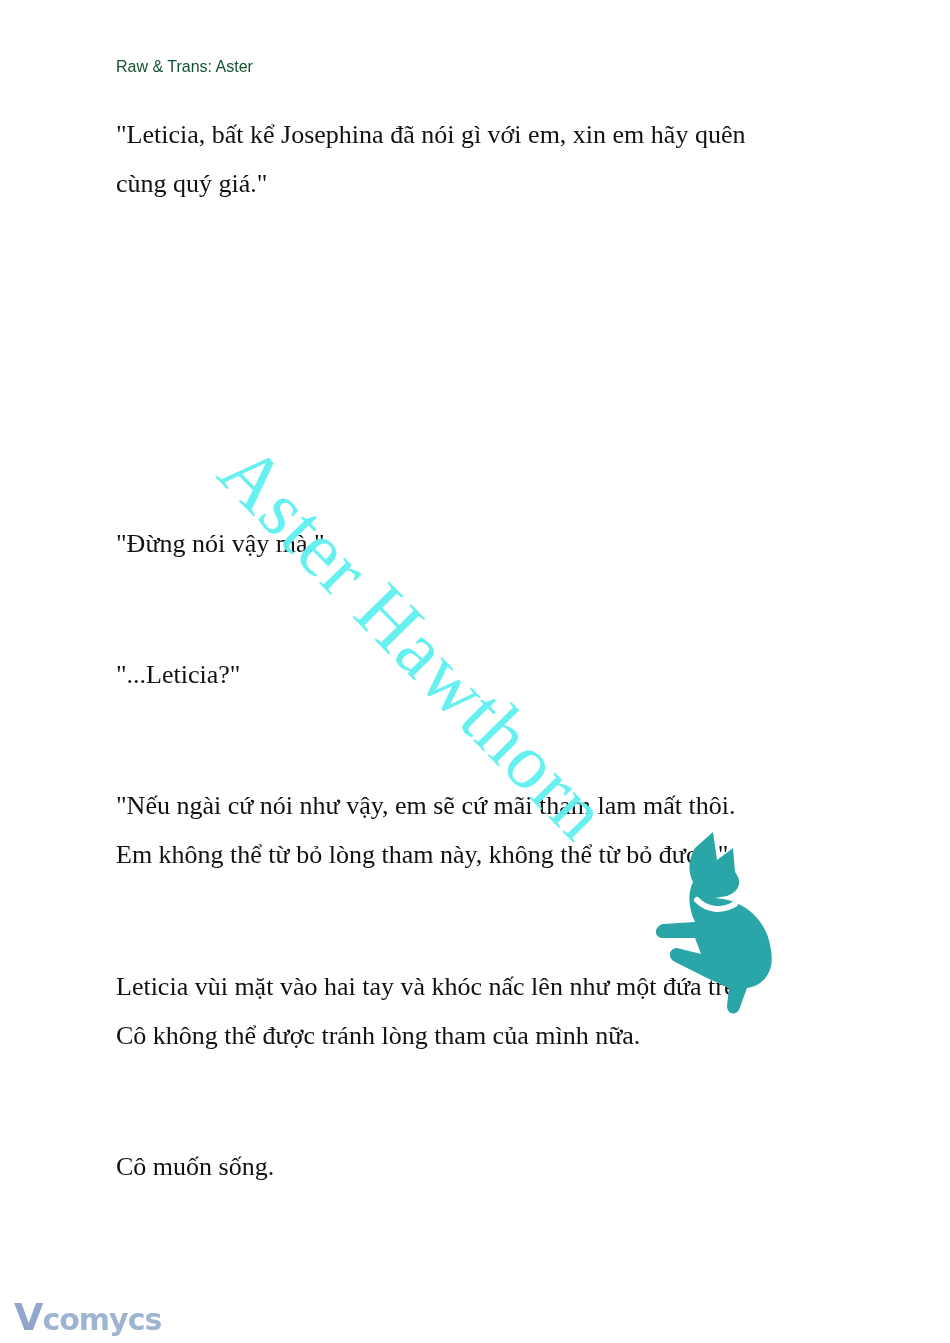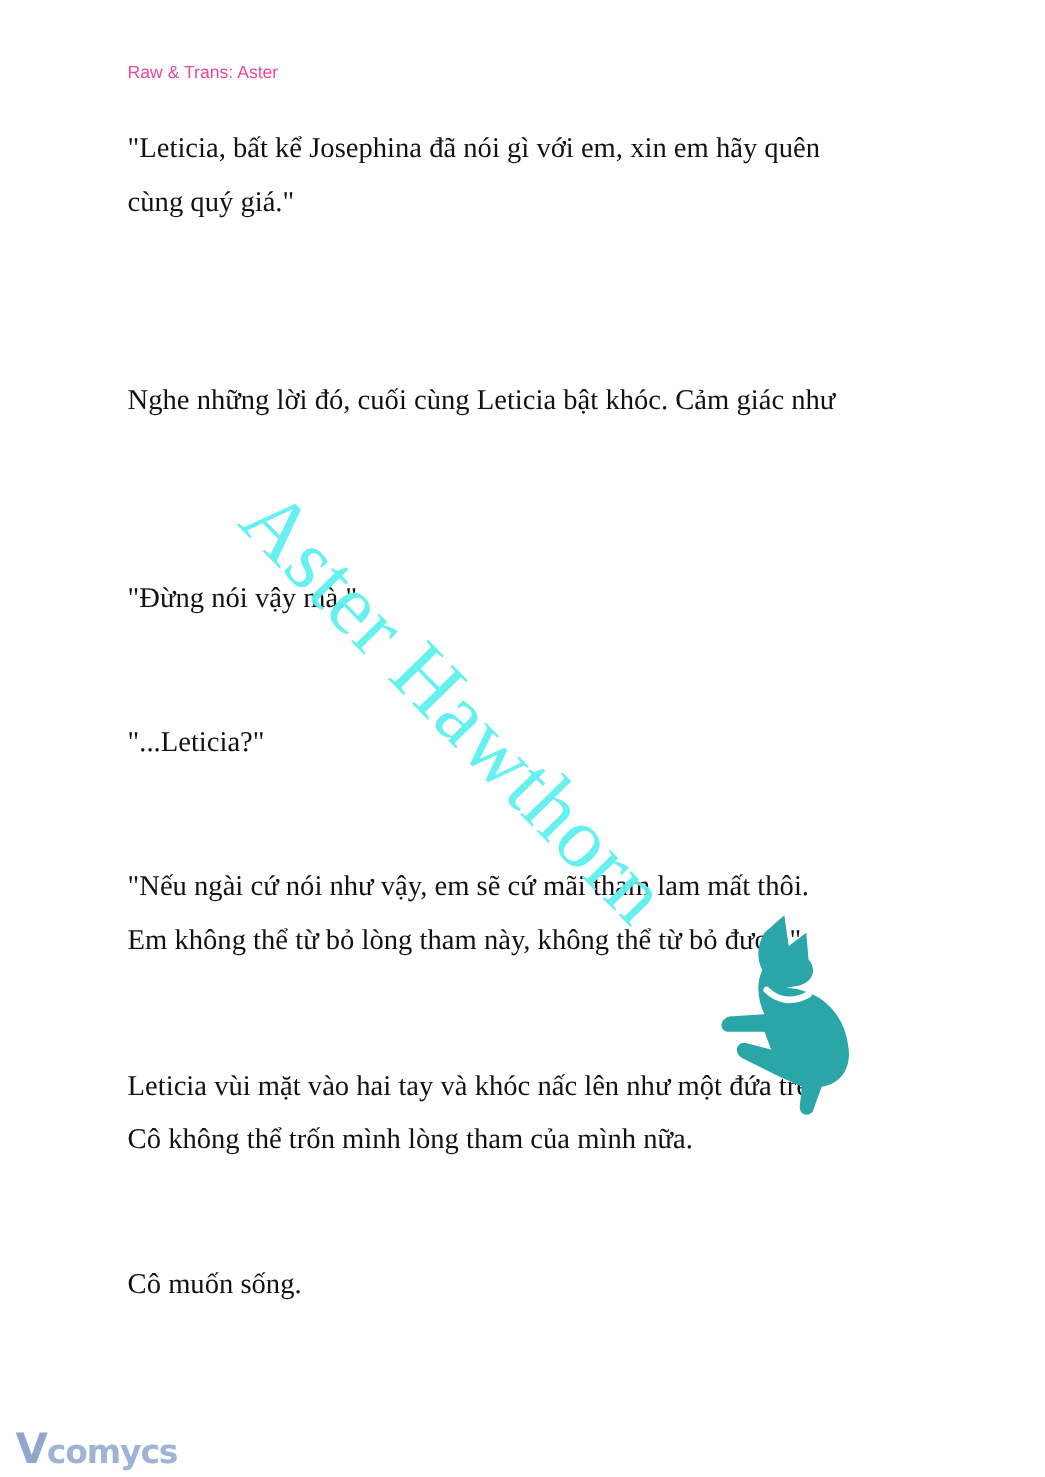--- a/index.html
+++ b/index.html
@@ -1,19 +1,19 @@
 <!DOCTYPE html>
 <html><head>
 <meta charset="utf-8">
 <style>
   html, body { margin:0; padding:0; background:#ffffff; }
   body { width:950px; height:1343px; position:relative; overflow:hidden; }
   .header {
     position:absolute; left:116px; top:58px;
-    font-family:"Liberation Sans", sans-serif; font-size:16px; color:#ec4899;
+    font-family:"Liberation Sans", sans-serif; font-size:16px; color:#14532d;
   }
   .para {
     position:absolute; left:116px; width:740px;
     font-family:"Liberation Serif", serif; font-size:26px; line-height:49px; color:#111111;
     white-space:nowrap;
   }
   .para .line { display:block; }
   .watermark {
     position:absolute; left:130px; top:560px; width:760px;
     transform-origin:0 0; transform:rotate(45.6deg) translate(0,-190px);
@@ -32,39 +32,38 @@
 <body>
 
 <div class="header">Raw &amp; Trans: Aster</div>
 
 <div class="para" style="top:110px">
   <span class="line">"Leticia, bất kể Josephina đã nói gì với em, xin em hãy quên</span>
   <span class="line">cùng quý giá."</span>
 </div>
 
 <div class="para" style="top:339px">
-  <span class="line">Nghe những lời đó, cuối cùng Leticia bật khóc. Cảm giác như</span>
 </div>
 
 <div class="para" style="top:519px">
   <span class="line">"Đừng nói vậy mà."</span>
 </div>
 
 <div class="para" style="top:650px">
   <span class="line">"...Leticia?"</span>
 </div>
 
 <div class="para" style="top:781px">
   <span class="line">"Nếu ngài cứ nói như vậy, em sẽ cứ mãi tham lam mất thôi.</span>
   <span class="line">Em không thể từ bỏ lòng tham này, không thể từ bỏ được."</span>
 </div>
 
 <div class="para" style="top:962px">
   <span class="line">Leticia vùi mặt vào hai tay và khóc nấc lên như một đứa trẻ.</span>
-  <span class="line">Cô không thể trốn mình lòng tham của mình nữa.</span>
+  <span class="line">Cô không thể được tránh lòng tham của mình nữa.</span>
 </div>
 
 <div class="para" style="top:1142px">
   <span class="line">Cô muốn sống.</span>
 </div>
 
 <div class="watermark">Aster Hawthorn</div>
 
 <svg class="cat" viewBox="0 0 130 185">
   <g fill="#2aa6a8">

